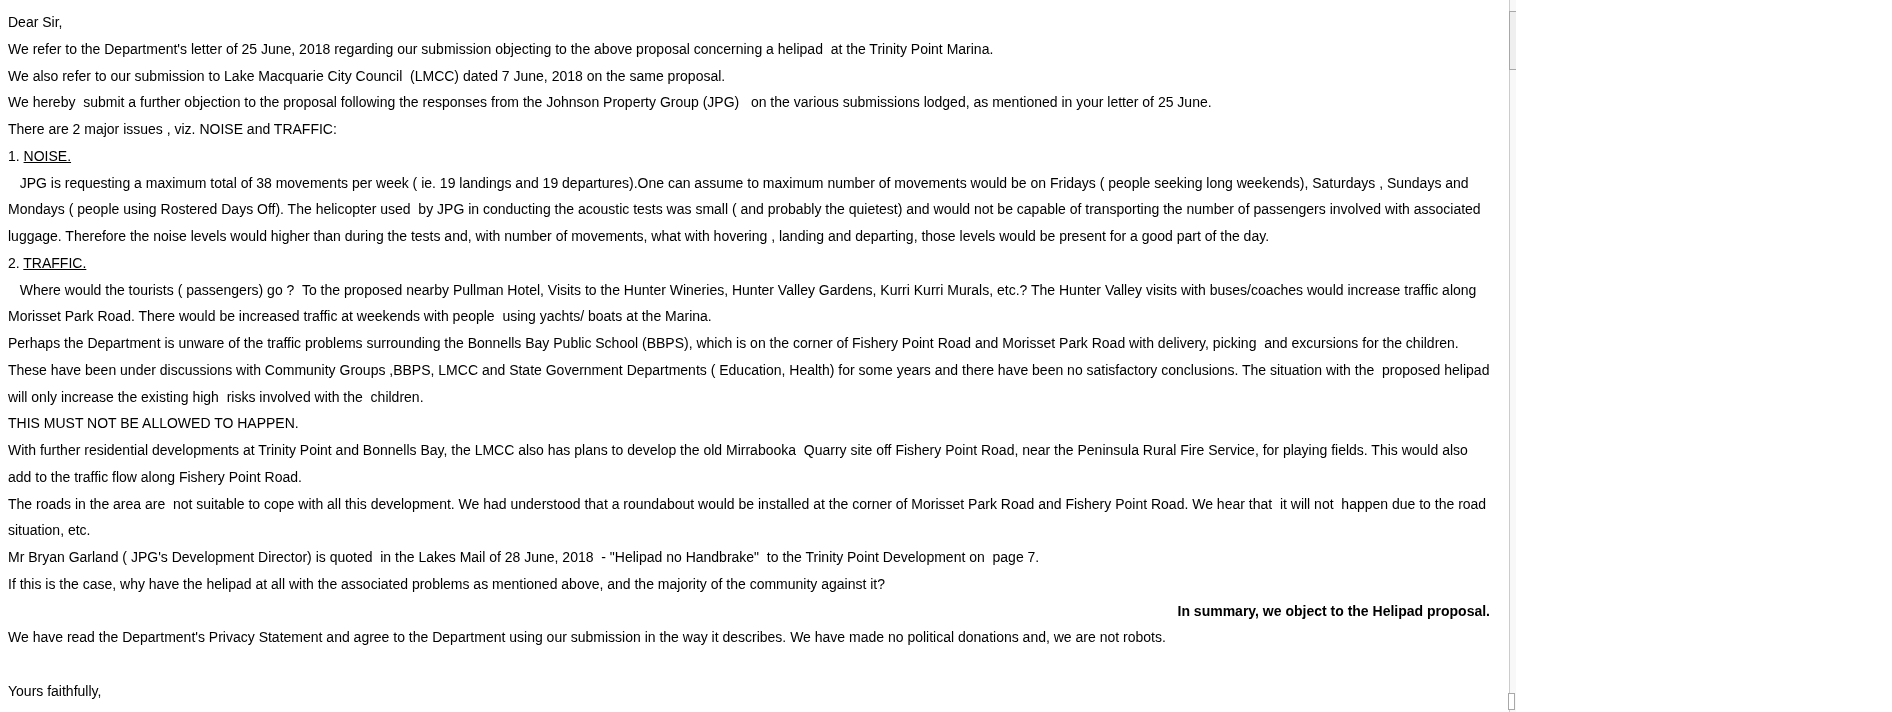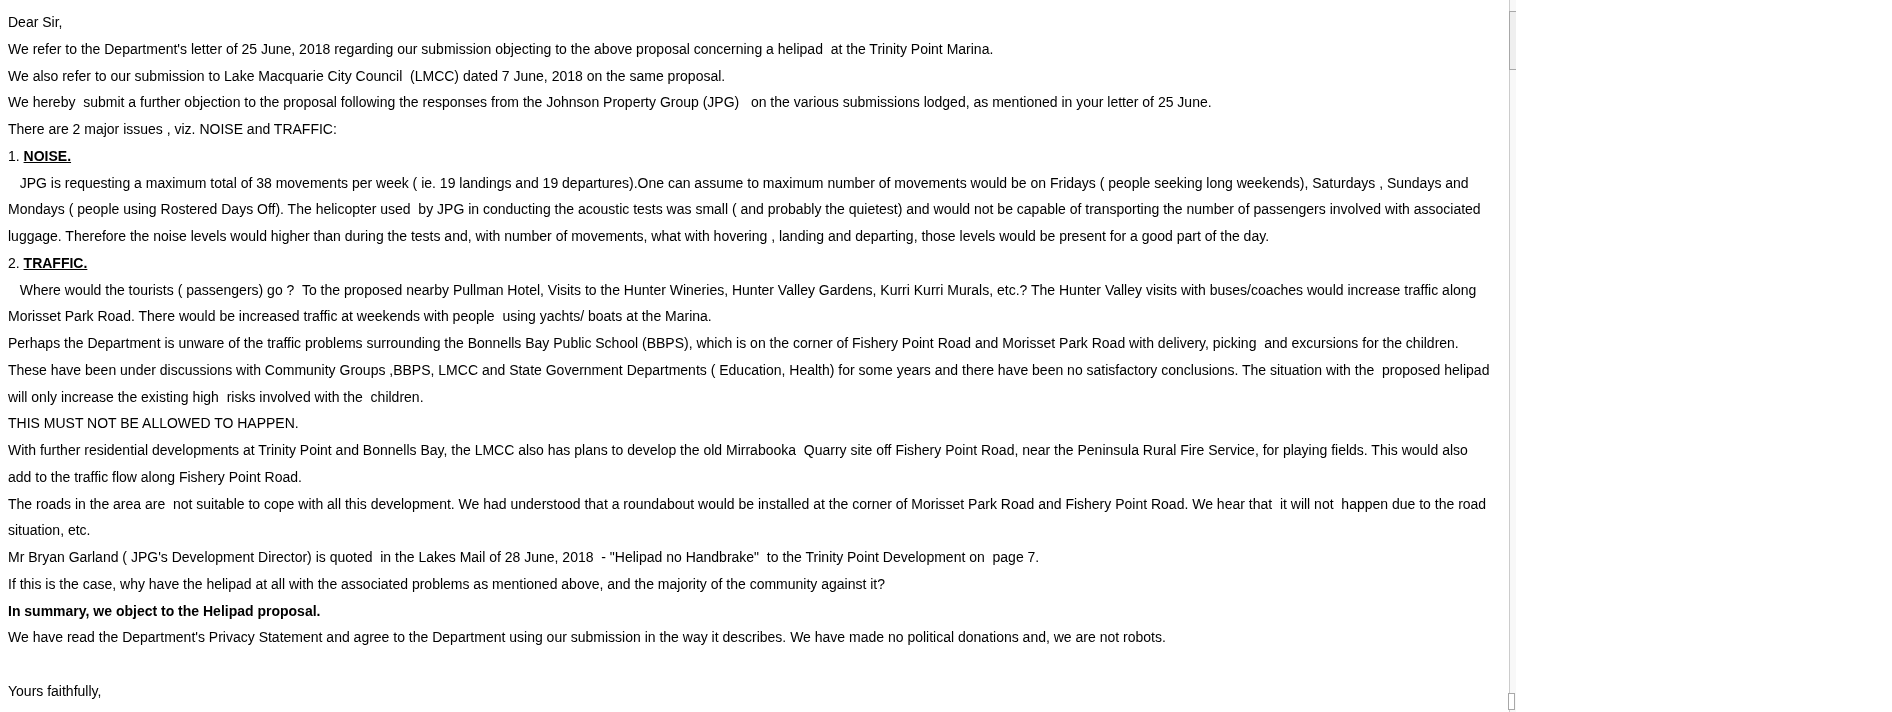--- a/index.html
+++ b/index.html
@@ -22,24 +22,24 @@
     left: 8px;
     right: 26px;
     font-family: "Liberation Sans", sans-serif;
     font-size: 14px;
     line-height: 26.75px;
     color: #000000;
     white-space: pre-wrap;
     word-wrap: break-word;
   }
   .ln { min-height: 26.75px; }
-  .ln.bold { font-weight: bold; }
+  .ln.bold { font-weight: bold; text-align: right; }
   .ln.heading { font-weight: normal; }
   .ln.heading .hd {
-    font-weight: bold;
+    font-weight: normal;
     text-decoration: underline;
   }
   
   .scrollbar {
     position: absolute;
     top: 0;
     right: 0;
     width: 7px;
     height: 712px;
     background: #f8f8f8;

